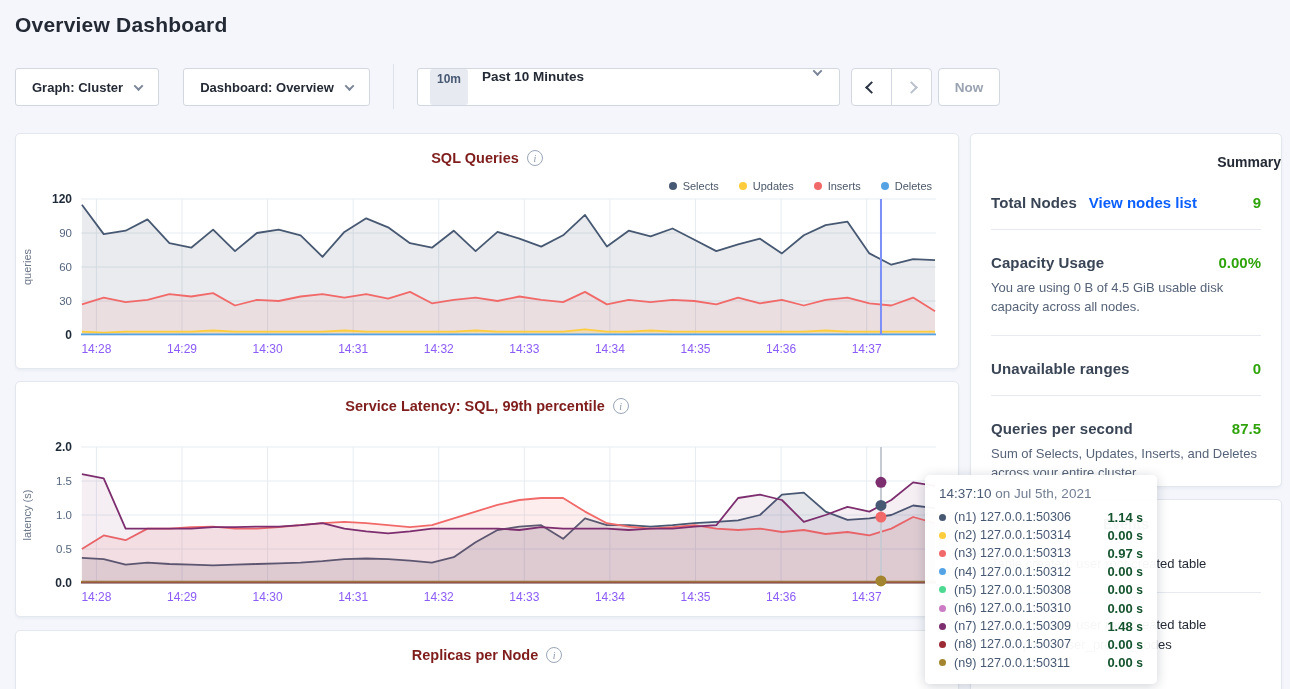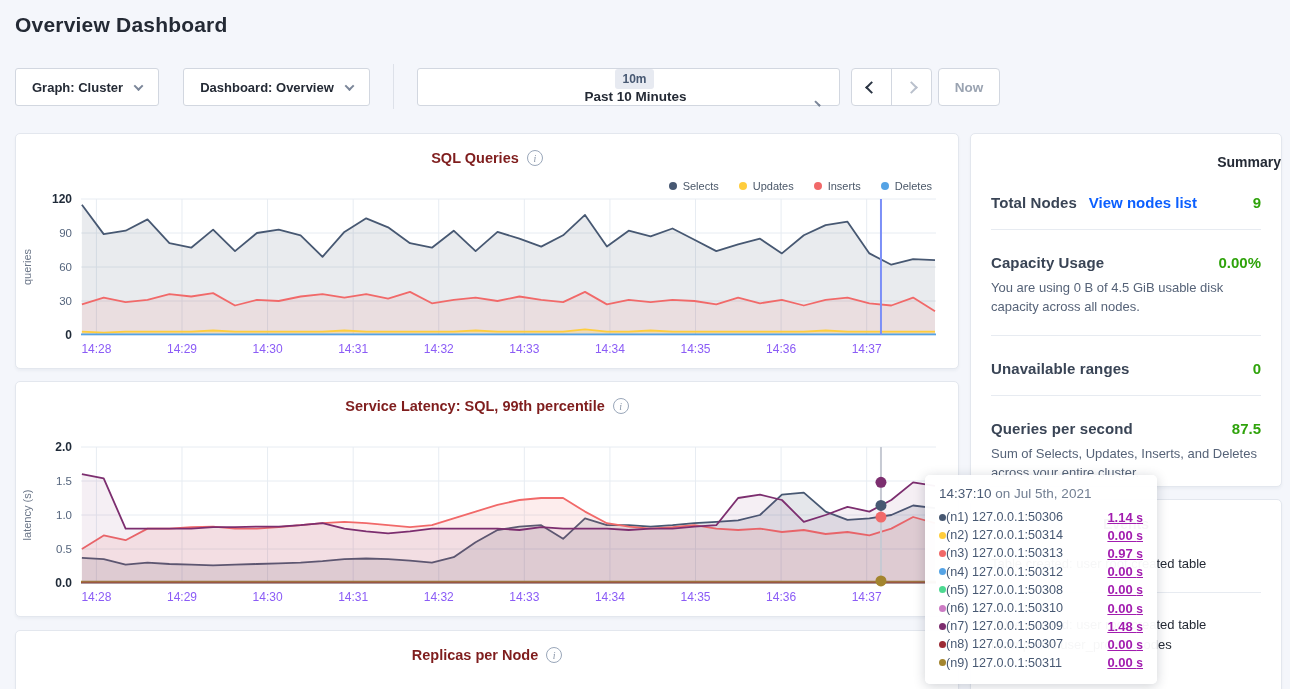--- a/index.html
+++ b/index.html
@@ -8,21 +8,21 @@
   .page { position:relative; width:1290px; height:689px; overflow:hidden; }
 
   .page-title { position:absolute; left:15px; top:13px; font-size:21px; font-weight:700; color:#242a35; letter-spacing:.2px; }
 
   
   .dd-btn { position:absolute; top:68px; height:38px; background:#fff; border:1px solid #d2d7e0; border-radius:3px;
             display:flex; align-items:center; justify-content:center; gap:12px; font-size:13px; font-weight:700; color:#242a35; cursor:pointer; }
   .chev-down { width:7px; height:7px; border-right:2px solid #7b8699; border-bottom:2px solid #7b8699; transform:rotate(45deg) translate(-1px,-1px); }
   .toolbar-divider { position:absolute; left:393px; top:64px; height:45px; width:1px; background:#dde1e9; }
   .time-picker { position:absolute; left:417px; top:68px; width:423px; height:38px; background:#fff; border:1px solid #d2d7e0; border-radius:3px;
-                 display:flex; align-items:center; cursor:pointer;flex-direction:column; }
+                 display:flex; cursor:pointer; }
   .time-badge { margin-left:12px; background:#e7eaf1; border-radius:3px; padding:3px 7px; font-size:12px; font-weight:700; color:#475872; }
   .time-label { margin-left:14px; font-size:13.5px; font-weight:700; color:#242a35; }
   .time-picker .chev-down { margin-left:auto; margin-right:18px; }
   .btn-group { position:absolute; left:851px; top:68px; height:38px; width:81px; background:#fff; border:1px solid #d2d7e0; border-radius:4px; display:flex; }
   .bg-cell { flex:1; display:flex; align-items:center; justify-content:center; }
   .bg-cell + .bg-cell { border-left:1px solid #d2d7e0; }
   .arrow { width:9px; height:9px; }
   .arrow-left  { border-left:2.5px solid #2a3443; border-bottom:2.5px solid #2a3443; transform:rotate(45deg); }
   .arrow-right { border-right:2.5px solid #b9c0cc; border-top:2.5px solid #b9c0cc; transform:rotate(45deg); }
   .now-btn { position:absolute; left:938px; top:68px; width:62px; height:38px; background:#fff; border:1px solid #d2d7e0; border-radius:4px;
@@ -67,24 +67,24 @@
   .events-title { text-align:center; font-size:14px; font-weight:700; color:#242a35; padding-top:16px; }
   .events-body { padding:0 20px; }
   .event-item { margin-top:22px; font-size:13px; color:#242a35; line-height:20px; }
   .event-divider { border:none; border-top:1px solid #e7ebf1; margin-top:18px; margin-bottom:0; }
 
   
   .tooltip { position:absolute; left:925px; top:475px; width:232px; background:rgba(255,255,255,.96); border-radius:5px;
              box-shadow:0 2px 12px rgba(40,50,70,.22); padding:11px 14px 12px 14px; z-index:20; }
   .tt-header { font-size:13.5px; color:#4a5a74; margin-bottom:7px; }
   .tt-header .tt-date { color:#717e92; }
-  .tt-row { display:flex; align-items:center; height:18.2px; }
+  .tt-row { display:flex; align-items:center; gap:8px; height:18.2px; }
   .tt-dot { width:7px; height:7px; border-radius:50%; flex:none; }
   .tt-label { font-size:12.6px; color:#475872; white-space:nowrap; }
-  .tt-value { margin-left:auto; font-size:13px; font-weight:700; color:#a21caf; white-space:nowrap;text-decoration:underline; }
+  .tt-value { margin-left:auto; font-size:13px; font-weight:700; color:#14532d; white-space:nowrap; }
   .tt-value .unit { font-weight:700; font-size:12px; }
 </style>
 </head>
 <body>
 
 <div class="page">
 
   <div class="page-title">Overview Dashboard</div>
 
   <div class="dd-btn" style="left:183px; width:187px;">

